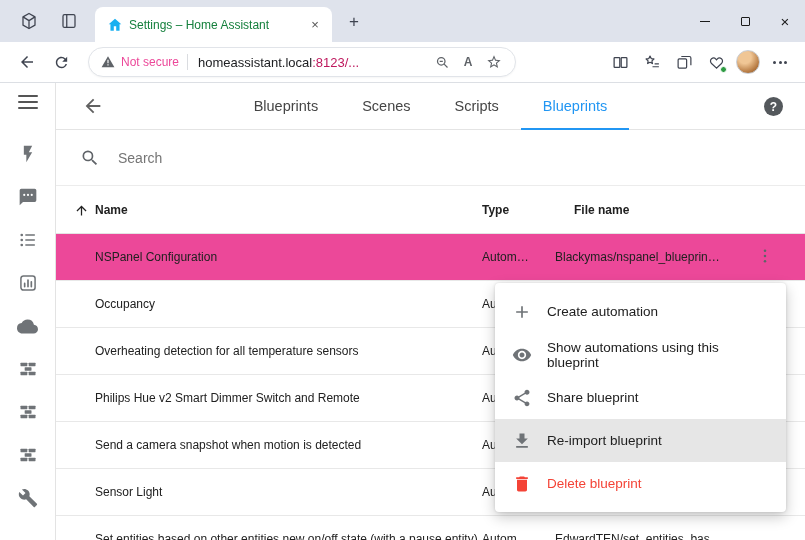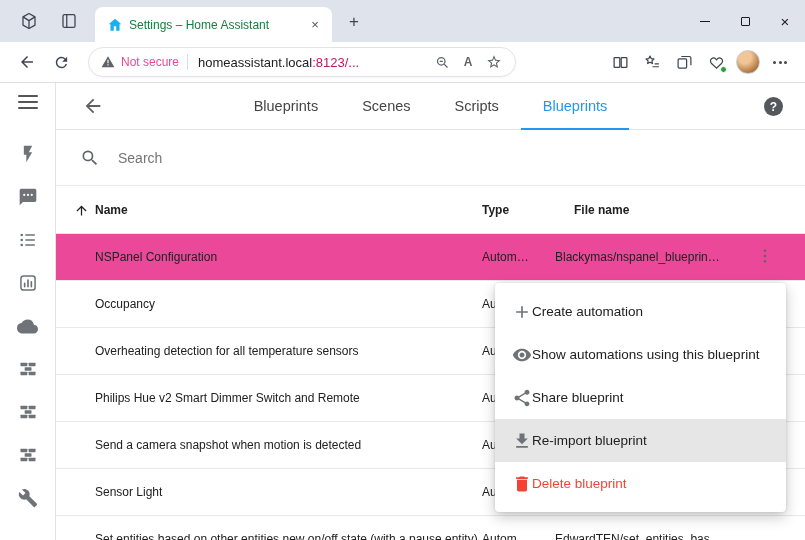--- a/index.html
+++ b/index.html
@@ -67,21 +67,21 @@
   .row { height:47px; border-bottom:1px solid #e8e8e8; position:relative; font-size:12px; color:#212121; background:#fff; }
   .row.selected { background:#ec4899; }
   .cell-name { position:absolute; left:39px; top:50%; transform:translateY(-50%); white-space:nowrap; }
   .cell-type { position:absolute; left:426px; top:50%; transform:translateY(-50%); white-space:nowrap; }
   .cell-file { position:absolute; left:499px; top:50%; transform:translateY(-50%); white-space:nowrap; }
   .kebab { position:absolute; left:700px; top:13px; color:#5f6368; }
 
   
   .ctx-menu { position:absolute; left:495px; top:283px; width:291px; background:#fff; border-radius:4px; padding:7px 0; z-index:20;
               box-shadow:0 5px 14px rgba(0,0,0,.22), 0 0 3px rgba(0,0,0,.14); }
-  .ctx-item { height:43px; display:flex; align-items:center; padding:0 14px 0 17px; font-size:13.5px; color:#212121; }
+  .ctx-item { height:43px; display:flex; align-items:center; padding:0 14px 0 17px; gap:15px; font-size:13.5px; color:#212121; }
   .ctx-item .mi { color:#6f7377; }
   .ctx-item.hovered { background:#e6e6e6; }
   .ctx-item.danger { color:#f44336; }
   .ctx-item.danger .mi { color:#f44336; }
 </style>
 </head>
 <body>
 
 <div class="titlebar">
   <div class="tb-left">

